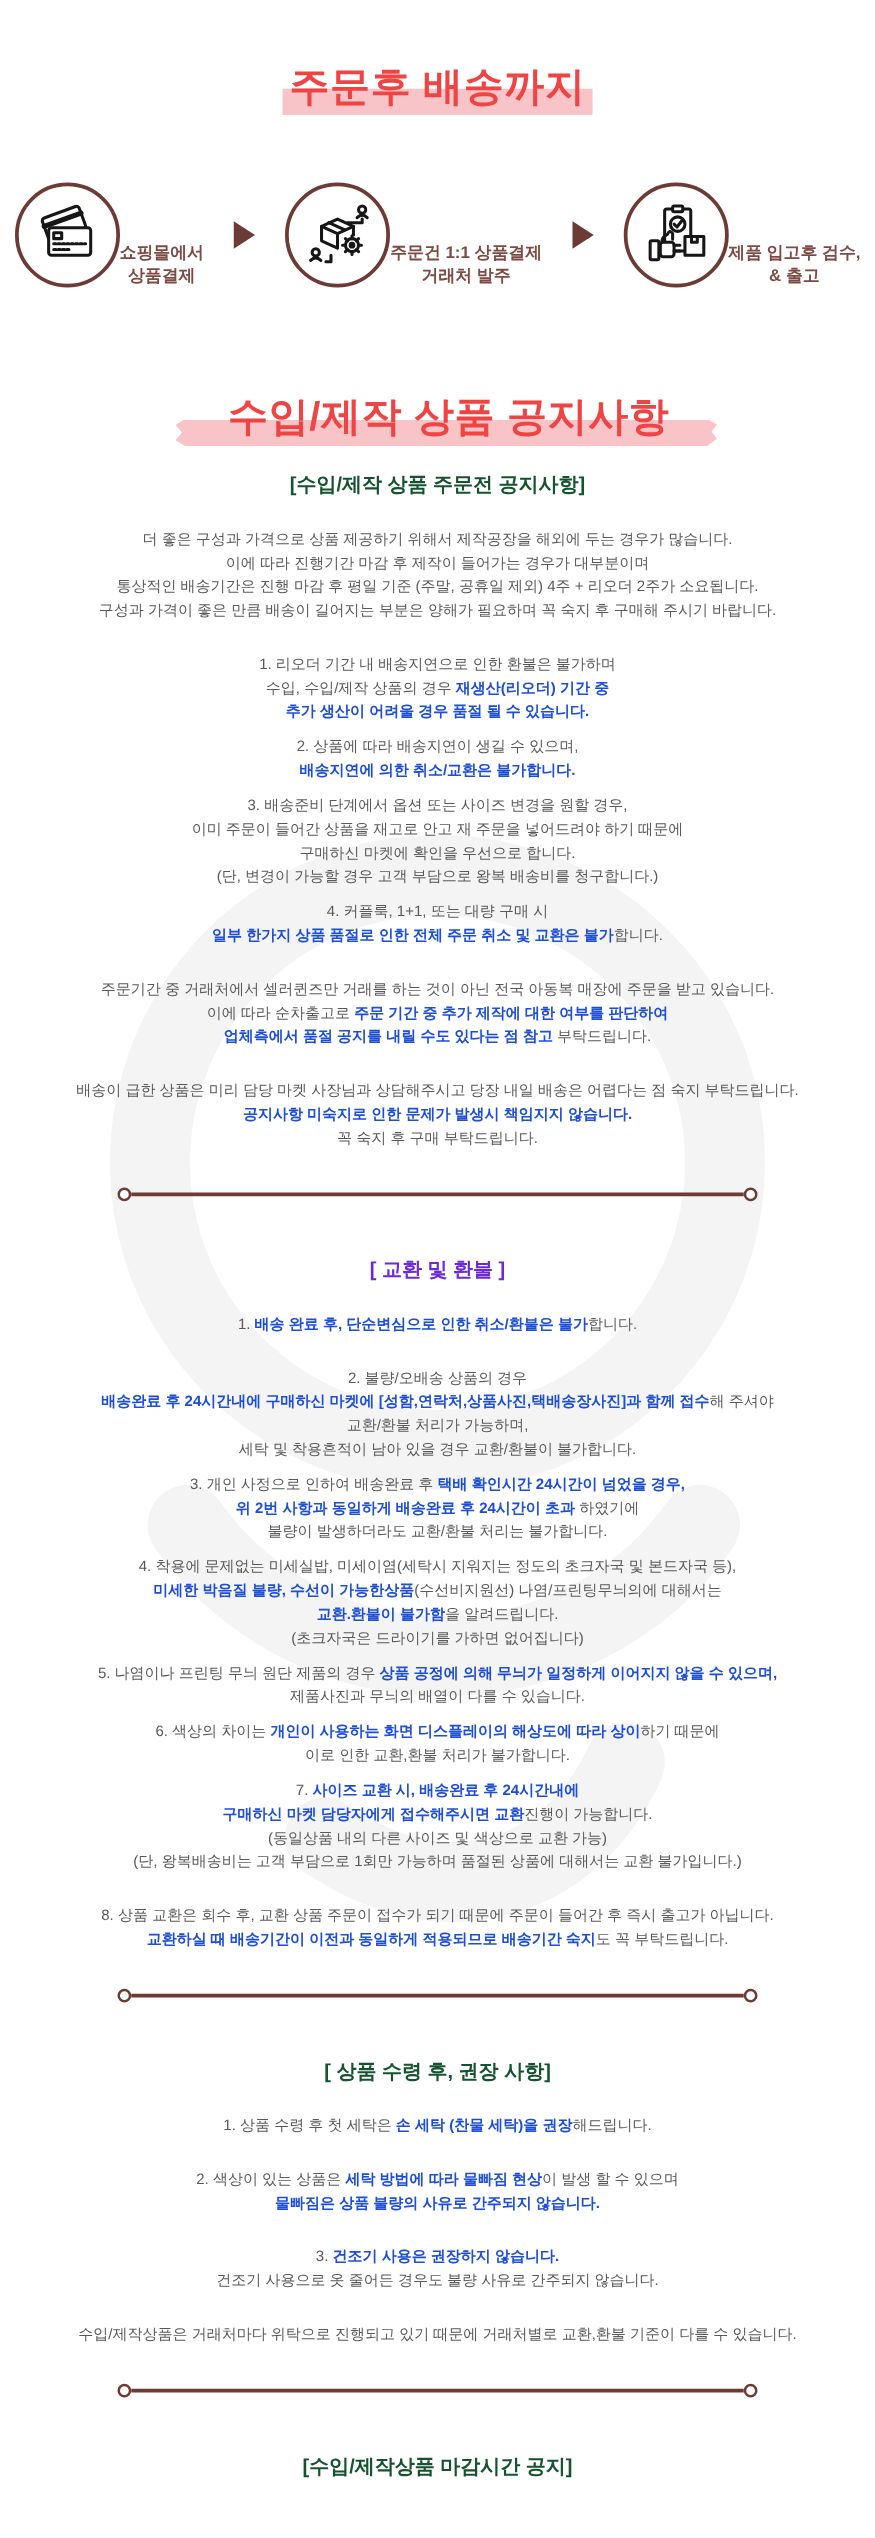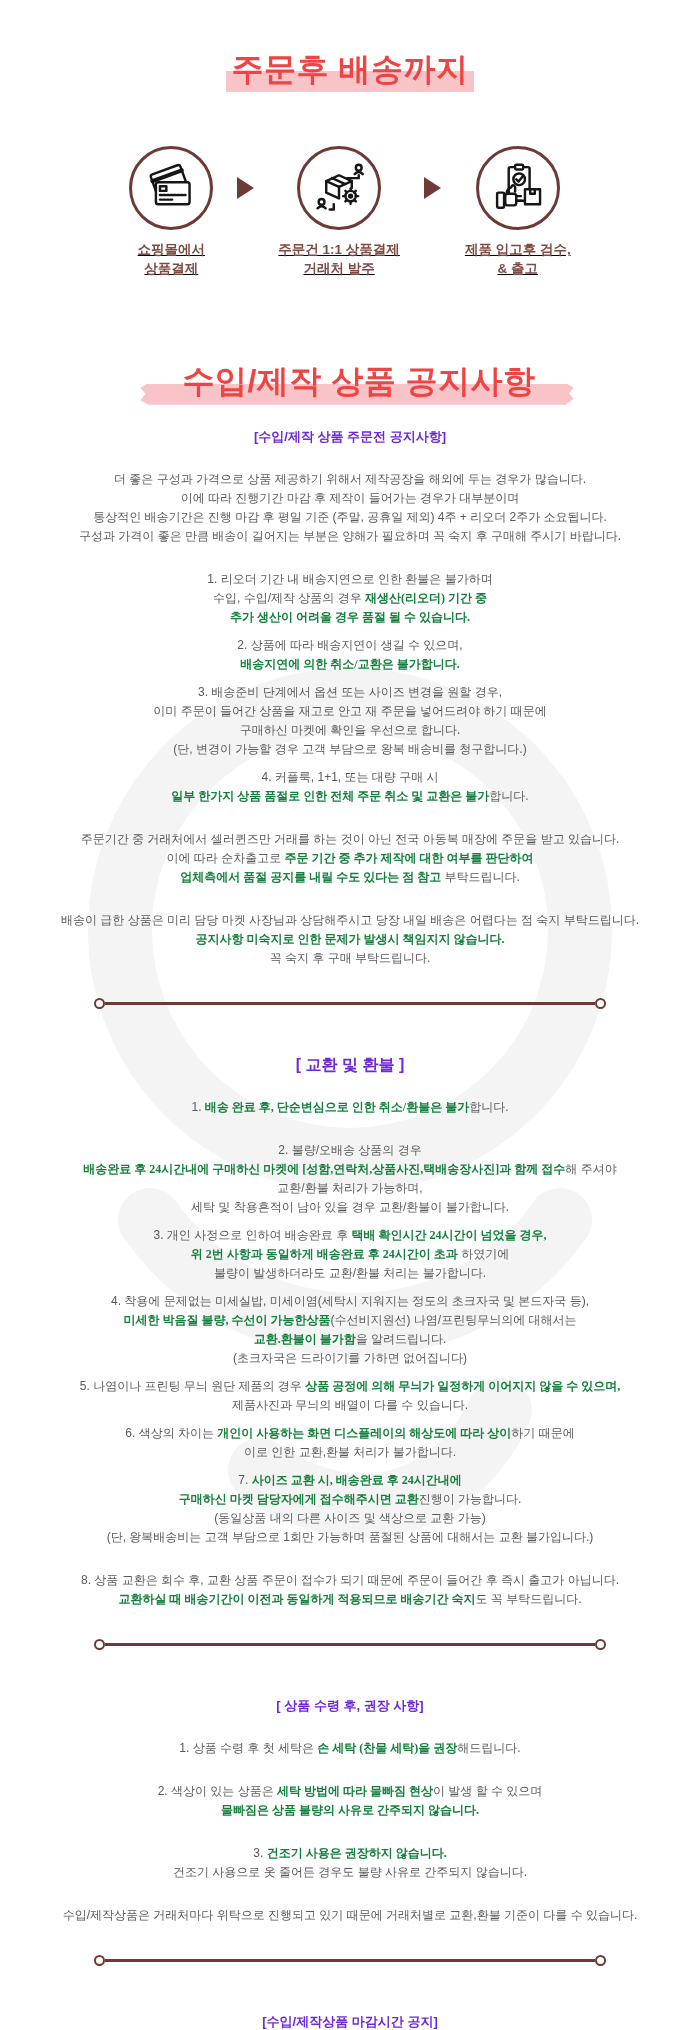--- a/index.html
+++ b/index.html
@@ -10,35 +10,35 @@
 
   
   .big-title{margin:0;text-align:center;font-size:32px;font-weight:900;color:#ef4444;letter-spacing:0.5px;line-height:1.2;}
   .big-title.second{margin-top:84px;padding-left:18px;}
   .hl{position:relative;display:inline-block;z-index:0;padding:0 4px;}
   .hl::before{content:"";position:absolute;z-index:-1;left:-2px;right:-2px;bottom:-4px;height:21px;background:#f9c4c8;}
   .hl.torn::before{left:-38px;right:-34px;clip-path:polygon(1.5% 0,98.5% 0,100% 18%,99% 45%,100% 72%,98.2% 100%,1.8% 100%,0 78%,1.2% 48%,0 20%);}
 
   
   .steps{display:flex;justify-content:center;align-items:flex-start;gap:24px;margin-top:58px;}
-  .step{display:flex;flex-direction:column;align-items:center;text-decoration:underline;}
+  .step{display:flex;flex-direction:row;align-items:flex-end;}
   .circle{width:84px;height:84px;border:3px solid #6d3b35;border-radius:50%;background:#fff;display:flex;align-items:center;justify-content:center;box-sizing:border-box;}
   .circle svg{width:58px;height:58px;}
   .step-label{margin-top:10px;text-align:center;color:#7d4b43;font-size:13.5px;font-weight:600;line-height:19px;white-space:nowrap;}
   .tri{width:0;height:0;border-left:17px solid #6d3b35;border-top:11px solid transparent;border-bottom:11px solid transparent;margin-top:31px;}
 
   
   .notice{margin-top:26px;text-align:center;font-size:12px;line-height:19px;color:#58595b;}
-  .sec-heading{font-size:13px;font-weight:bold;color:#6d28d9;margin:46px 0 24px;}
+  .sec-heading{font-size:16px;font-weight:bold;color:#14532d;margin:46px 0 24px;}
   .sec-heading.dark{color:#6d28d9;font-size:16px;}
   .notice .sec-heading:first-child{margin-top:0;}
   .block{margin:0 0 9px;}
   .block.xgap{margin-top:24px;}
   .line{display:block;}
-  .red{color:#15803d;font-weight:bold;font-family:Liberation Serif, serif;}
+  .red{color:#1d4ed8;font-weight:bold;}
   .divider{display:flex;align-items:center;width:512px;margin:30px auto 0;}
   .ring{width:7px;height:7px;border:2.5px solid #6d3b35;border-radius:50%;background:#fff;flex:0 0 auto;box-sizing:content-box;}
   .rule{flex:1;height:2.5px;background:#6d3b35;}
   .icon-art{stroke:#161616;stroke-width:4.2;fill:none;stroke-linecap:round;stroke-linejoin:round;}
 </style>
 </head>
 <body>
 
 <div class="page">
 

